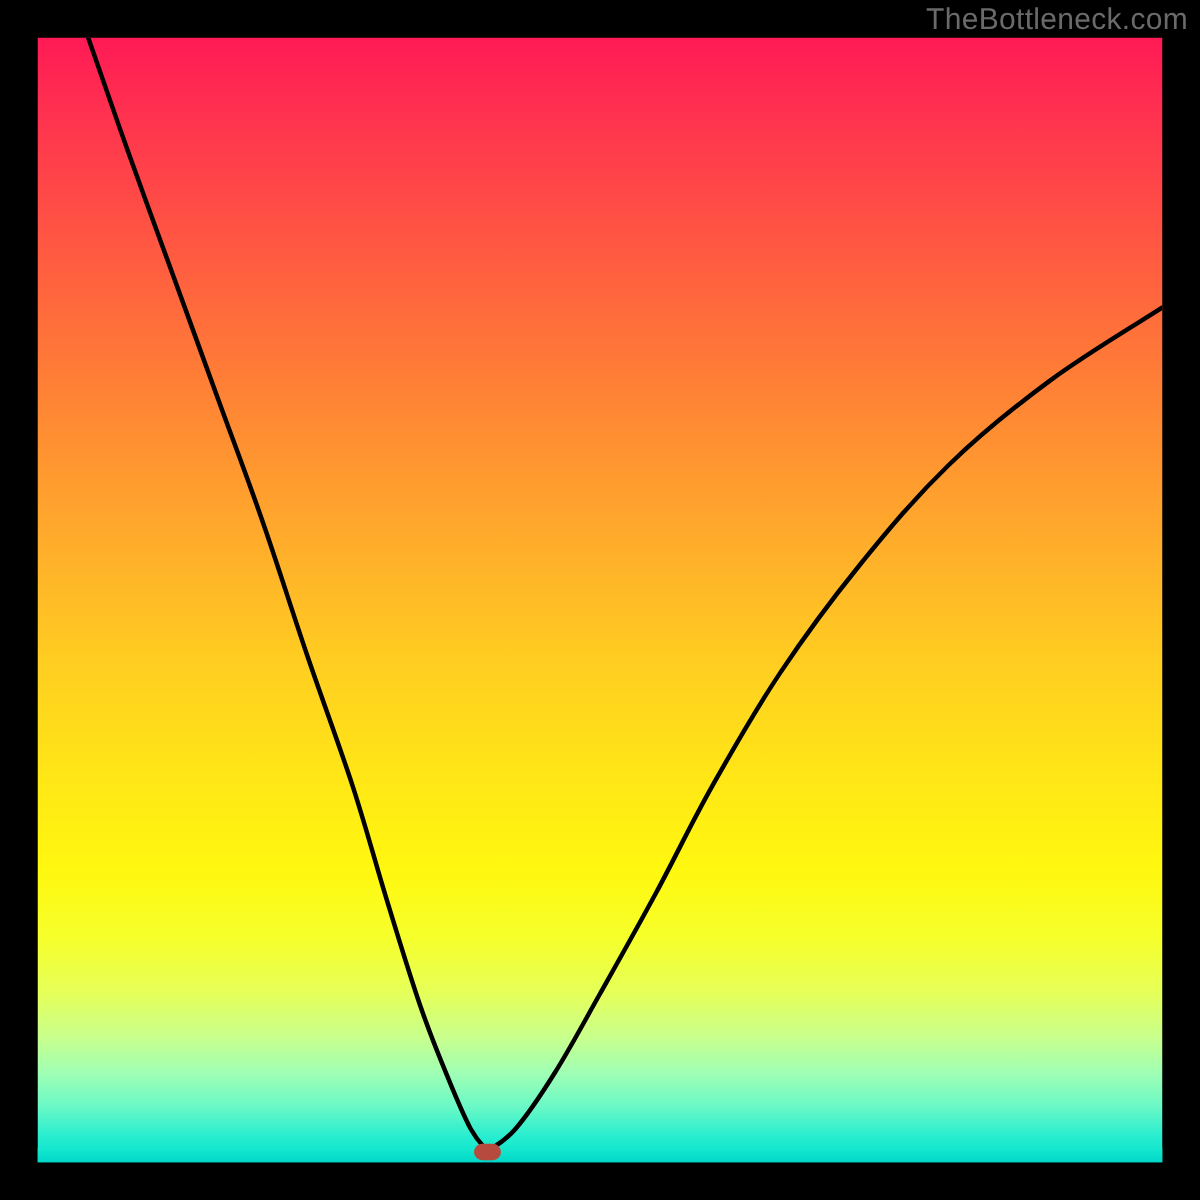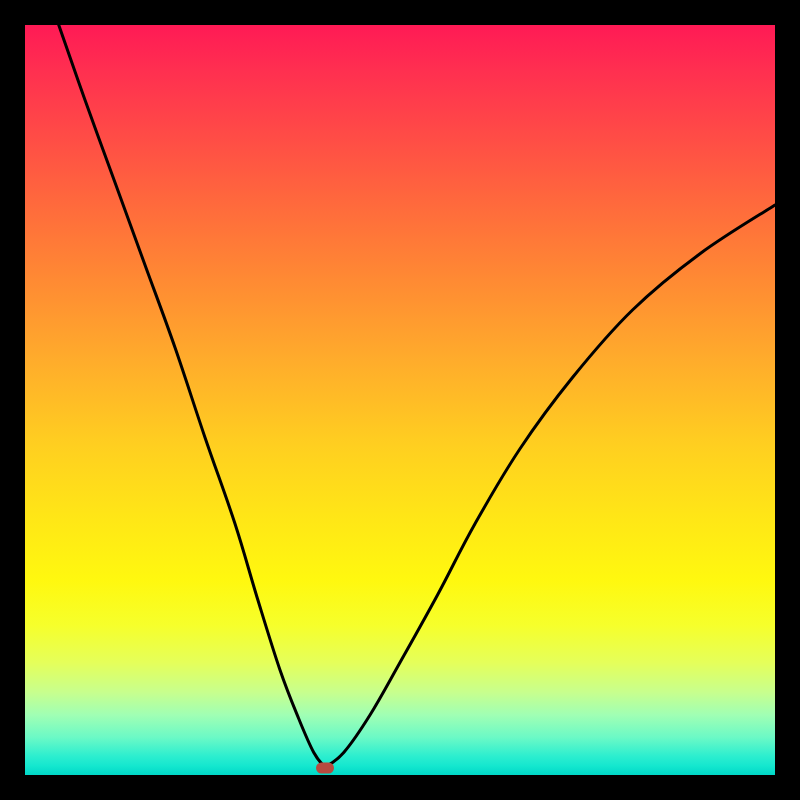--- a/index.html
+++ b/index.html
@@ -80,20 +80,21 @@
     border-radius: 7px;
     background: #b74a3f;
     transform: translate(-50%, -50%);
   }
 </style>
 </head>
 <body>
 
 <div class="frame">
 
+  <div class="branding">TheBottleneck.com</div>
 
   <div class="plot">
     <div class="gradient-bg"></div>
     <div class="green-band"></div>
 
     <svg class="curve-svg" viewBox="0 0 750 750" preserveAspectRatio="none">
       <path id="left-branch" fill="none" stroke="#000" stroke-width="3" stroke-linecap="round" stroke-linejoin="round" d="M 33.75 0.00 C 38.48 13.50, 49.88 46.65, 60.00 75.00 C 70.13 103.35, 79.20 127.80, 90.00 157.50 C 100.80 187.20, 109.20 210.30, 120.00 240.00 C 130.80 269.70, 139.20 291.45, 150.00 322.50 C 160.80 353.55, 169.20 380.78, 180.00 412.50 C 190.80 444.22, 200.55 469.73, 210.00 498.75 C 219.45 527.77, 224.40 547.42, 232.50 573.75 C 240.60 600.08, 247.58 623.40, 255.00 645.00 C 262.43 666.60, 267.68 678.90, 273.75 693.75 C 279.82 708.60, 284.02 718.73, 288.75 727.50 C 293.48 736.27, 297.98 739.80, 300.00 742.50"></path>
       <path id="right-branch" fill="none" stroke="#000" stroke-width="3" stroke-linecap="round" stroke-linejoin="round" d="M 300.00 742.50 C 303.38 739.80, 310.65 736.95, 318.75 727.50 C 326.85 718.05, 334.88 706.20, 345.00 690.00 C 355.13 673.80, 362.85 659.10, 375.00 637.50 C 387.15 615.90, 399.00 594.98, 412.50 570.00 C 426.00 545.02, 435.15 525.08, 450.00 498.75 C 464.85 472.43, 477.45 450.07, 495.00 423.75 C 512.55 397.43, 527.25 377.48, 547.50 352.50 C 567.75 327.52, 584.55 307.27, 607.50 285.00 C 630.45 262.73, 649.35 247.65, 675.00 228.75 C 700.65 209.85, 736.50 188.78, 750.00 180.00"></path>
     </svg>
 

